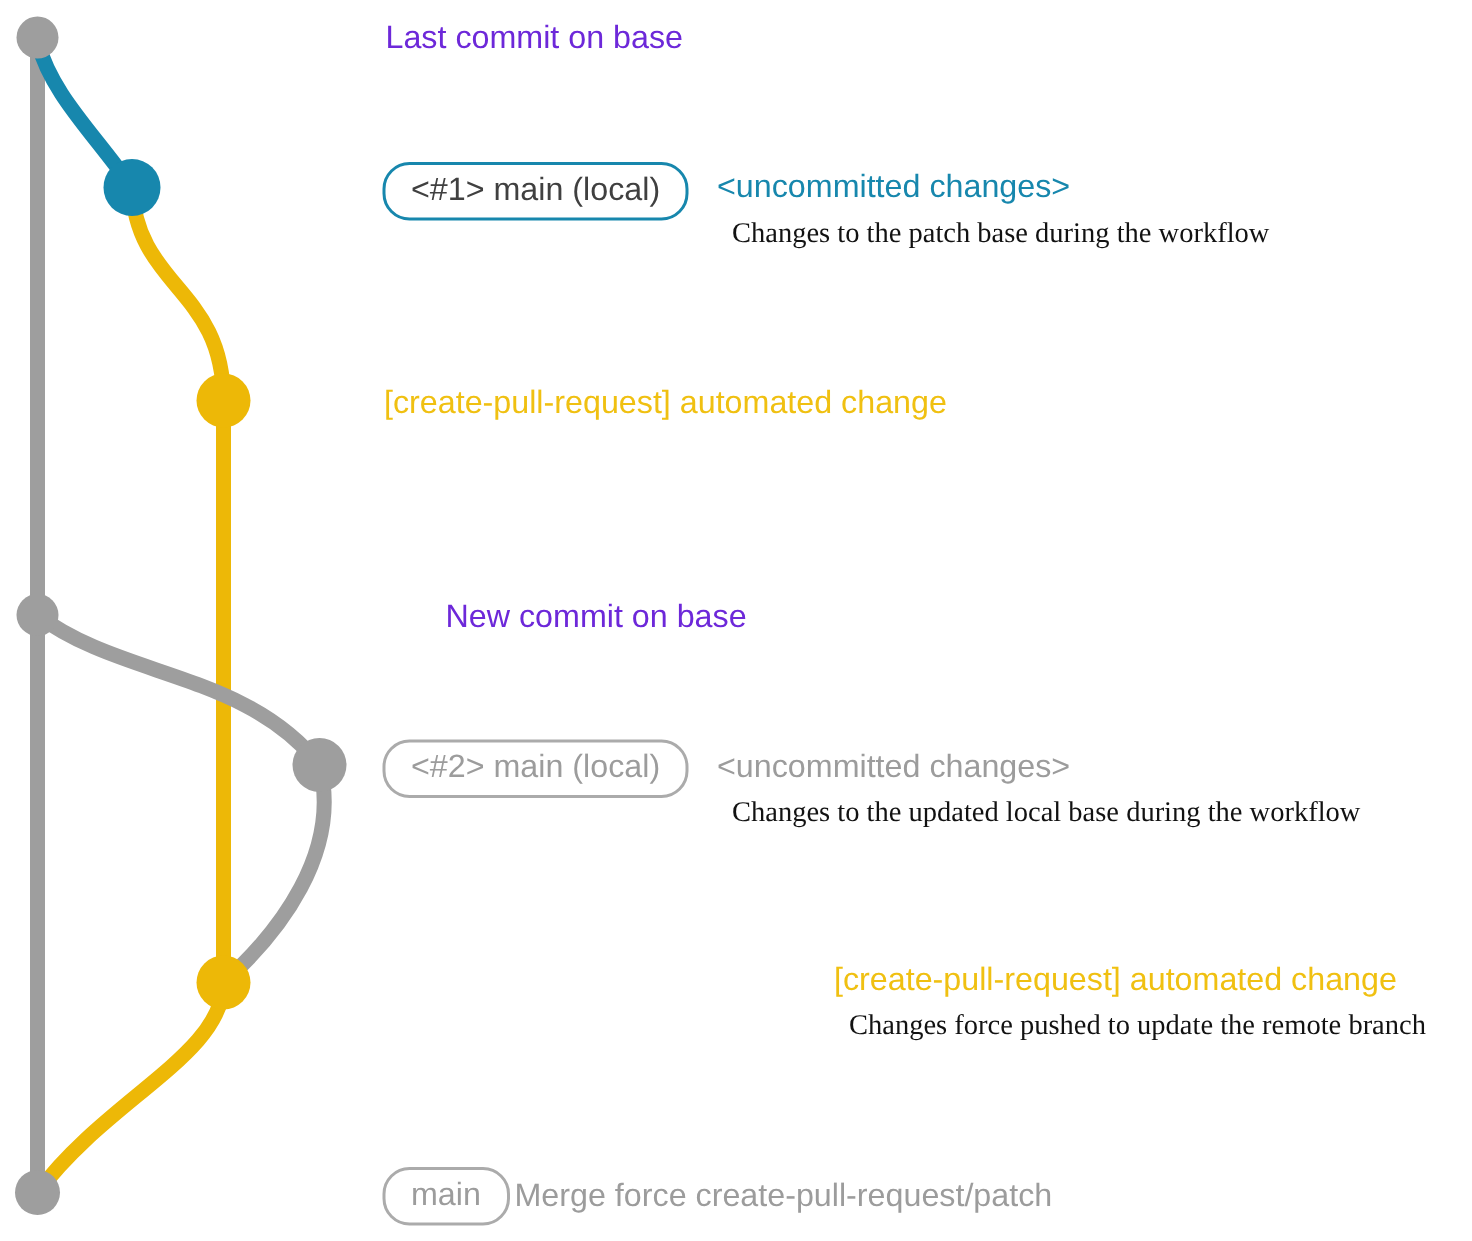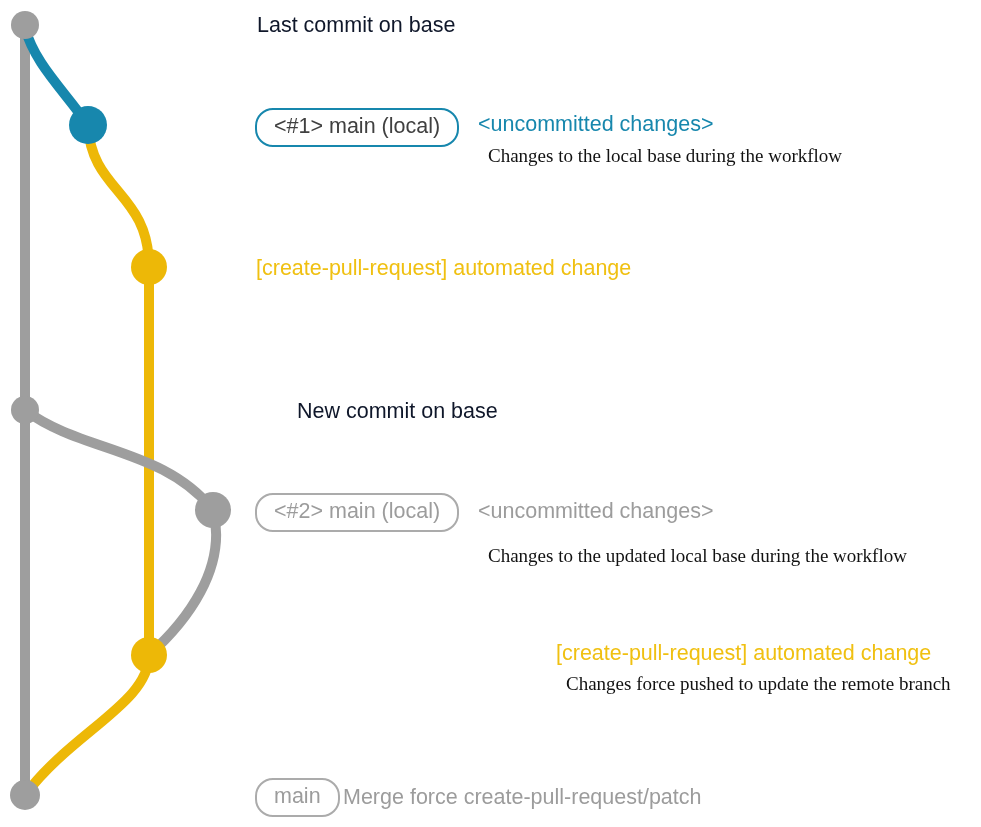--- a/index.html
+++ b/index.html
@@ -8,21 +8,21 @@
     width: 981px;
     height: 827px;
     background: #ffffff;
     font-family: "Liberation Sans", sans-serif;
     overflow: hidden;
   }
   .graph-svg { position: absolute; left: 0; top: 0; }
   .title {
     position: absolute;
     font-size: 21.5px;
-    color: #0f172a;
+    color: #6d28d9;
     white-space: nowrap;
   }
   .label {
     position: absolute;
     font-size: 21.5px;
     white-space: nowrap;
   }
   .teal-text   { color: #1787ad; }
   .yellow-text { color: #f0c011; text-align: right; }
   .gray-text   { color: #9c9c9c; }
@@ -69,29 +69,29 @@
     <circle cx="25" cy="410" r="14" fill="#9e9e9e"></circle>
     <circle cx="213" cy="510" r="18" fill="#9e9e9e"></circle>
     <circle cx="149" cy="655" r="18" fill="#edb807"></circle>
     <circle cx="25" cy="795" r="15" fill="#9e9e9e"></circle>
   </svg>
 
   <div class="title" style="left:257px; top:13px;">Last commit on base</div>
 
   <div class="badge badge-teal" style="left:255px; top:108px;">&lt;#1&gt; main (local)</div>
   <div class="label teal-text" style="left:478px; top:112px;">&lt;uncommitted changes&gt;</div>
-  <div class="caption" style="left:488px; top:145px;">Changes to the local base during the workflow</div>
+  <div class="caption" style="left:488px; top:145px;">Changes to the patch base during the workflow</div>
 
   <div class="label yellow-text" style="left:256px; top:256px;">[create-pull-request] automated change</div>
 
   <div class="title" style="left:257px; top:399px;margin-left:40px;">New commit on base</div>
 
   <div class="badge badge-gray" style="left:255px; top:493px;">&lt;#2&gt; main (local)</div>
   <div class="label gray-text" style="left:478px; top:499px;">&lt;uncommitted changes&gt;</div>
-  <div class="caption" style="left:488px; top:531px;margin-top:14px;">Changes to the updated local base during the workflow</div>
+  <div class="caption" style="left:488px; top:531px;">Changes to the updated local base during the workflow</div>
 
   <div class="label yellow-text" style="left:556px; top:641px;">[create-pull-request] automated change</div>
   <div class="caption" style="left:566px; top:673px;">Changes force pushed to update the remote branch</div>
 
   <div class="badge badge-gray" style="left:255px; top:778px;">main</div>
   <div class="label gray-text" style="left:343px; top:785px;">Merge force create-pull-request/patch</div>
 
 </div>
 
 </body></html>

